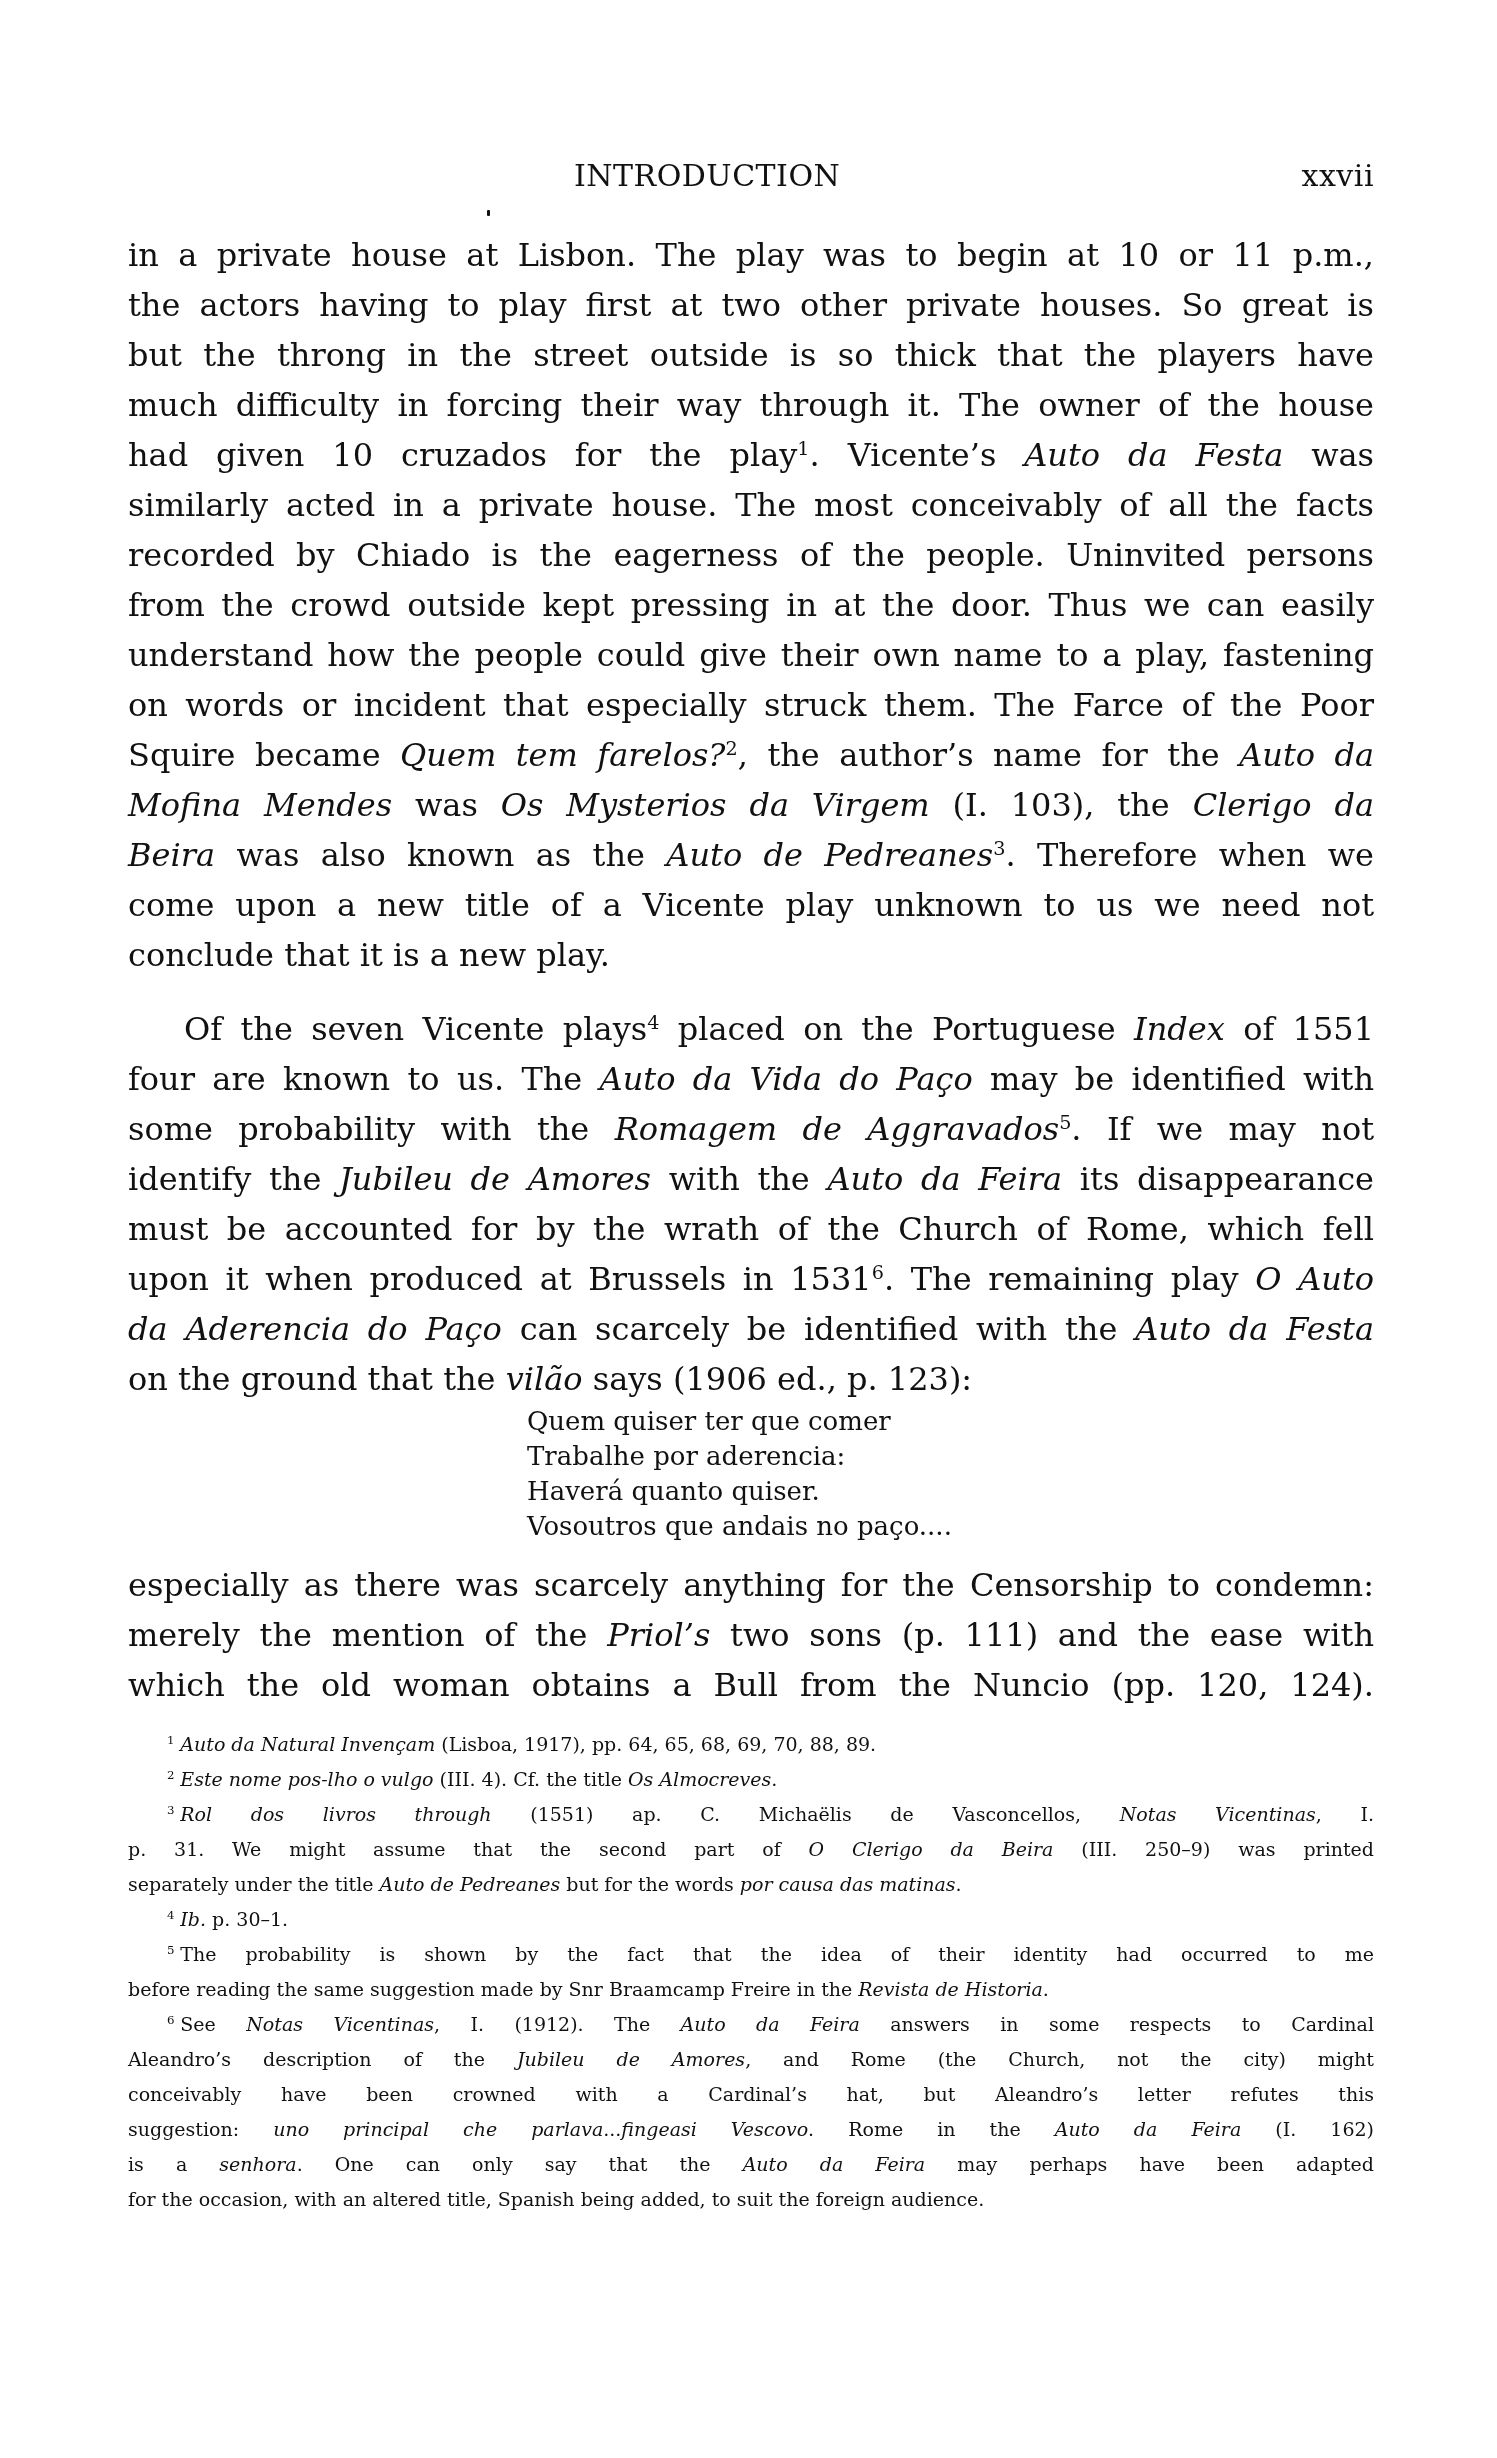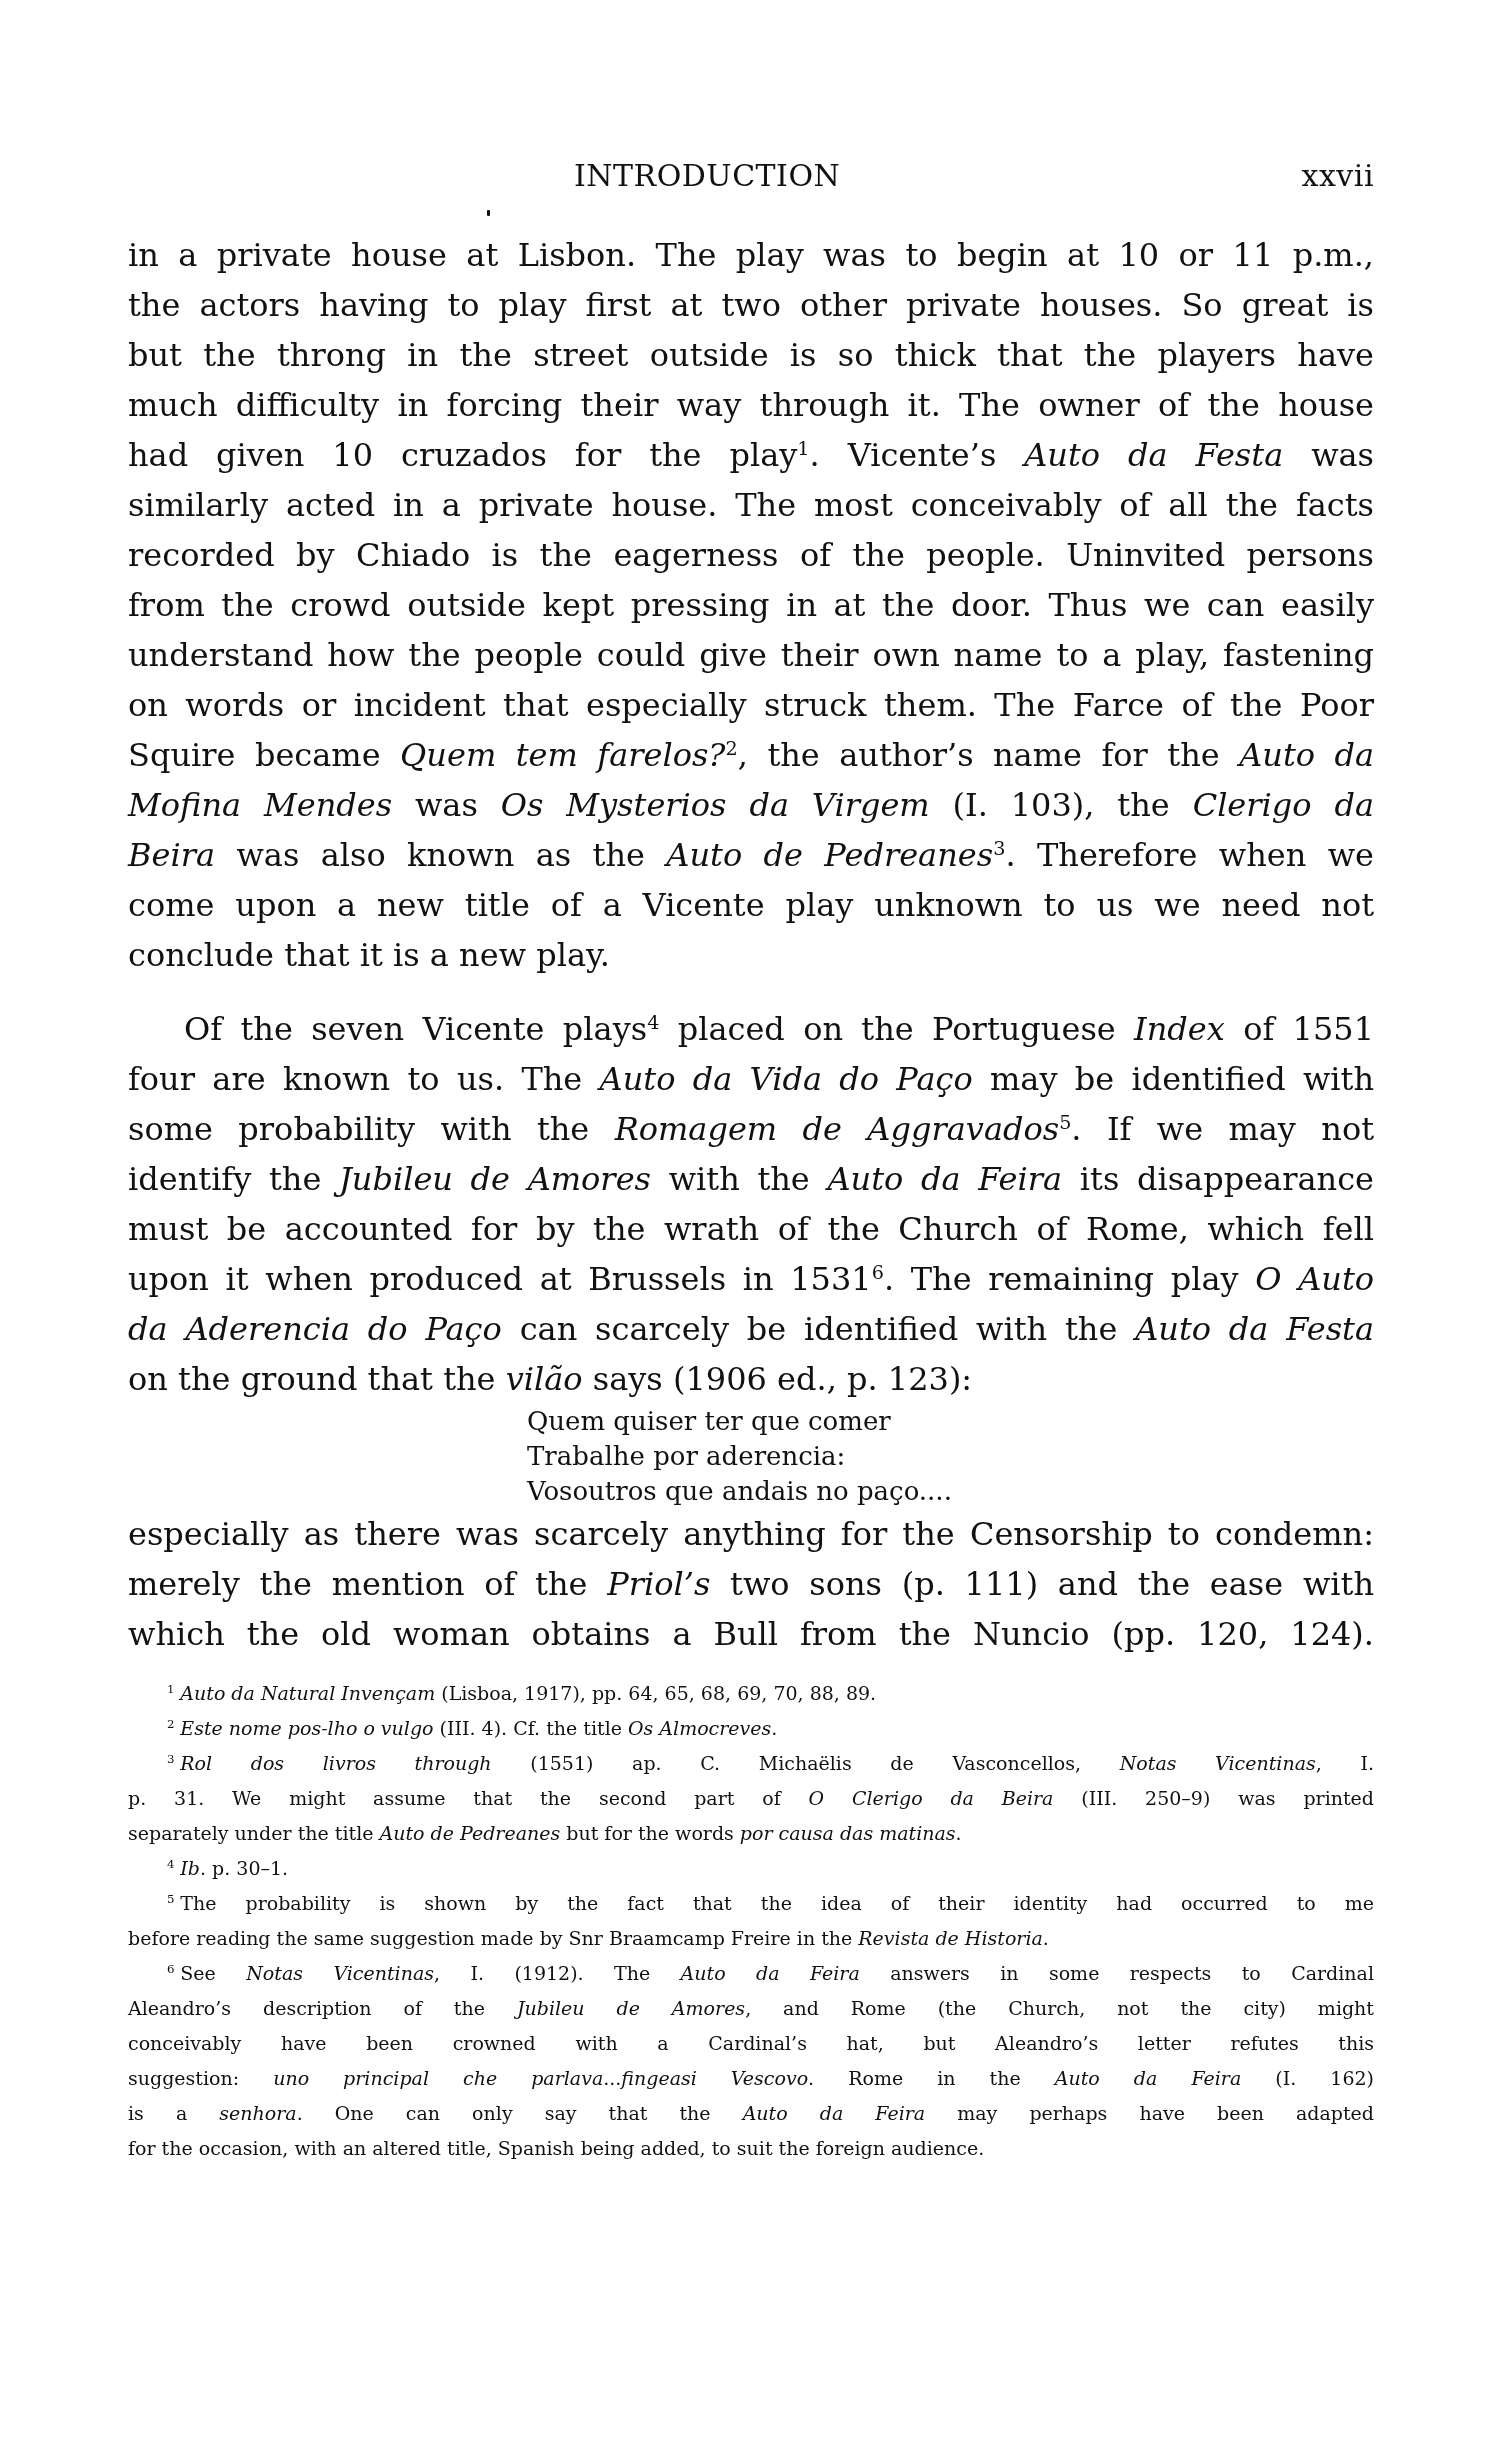--- a/index.html
+++ b/index.html
@@ -73,21 +73,21 @@
   }
   sup {
     font-size: 60%;
     vertical-align: 0.55em;
     line-height: 0;
   }
   .verse {
     padding-left: 399px;
     font-size: 26px;
     line-height: 35px;
-    margin: 0 0 0 0;
+    margin: 0 0 16px 0;
   }
   .verse .vline {
     display: block;
     white-space: nowrap;
     height: 35px;
   }
   .footnotes {
     margin-top: 17.4px;
     font-size: 19px;
     line-height: 35px;
@@ -152,20 +152,21 @@
         <span class="line">identify the <i>Jubileu de Amores</i> with the <i>Auto da Feira</i> its disappearance</span>
         <span class="line">must be accounted for by the wrath of the Church of Rome, which fell</span>
         <span class="line">upon it when produced at Brussels in 1531<sup>6</sup>. The remaining play <i>O Auto</i></span>
         <span class="line"><i>da Aderencia do Paço</i> can scarcely be identified with the <i>Auto da Festa</i></span>
         <span class="line last">on the ground that the <i>vilão</i> says (1906 ed., p. 123):</span>
       </div>
 
     <div class="verse" id="verse">
         <span class="vline">Quem quiser ter que comer</span>
         <span class="vline">Trabalhe por aderencia:</span>
+        <span class="vline">Haverá quanto quiser.</span>
         <span class="vline">Vosoutros que andais no paço....</span>
       </div>
 
     <div id="continuation">
         <span class="line">especially as there was scarcely anything for the Censorship to condemn:</span>
         <span class="line">merely the mention of the <i>Priol’s</i> two sons (p. 111) and the ease with</span>
         <span class="line">which the old woman obtains a Bull from the Nuncio (pp. 120, 124).</span>
       </div>
 
     <div class="footnotes" id="footnotes">

